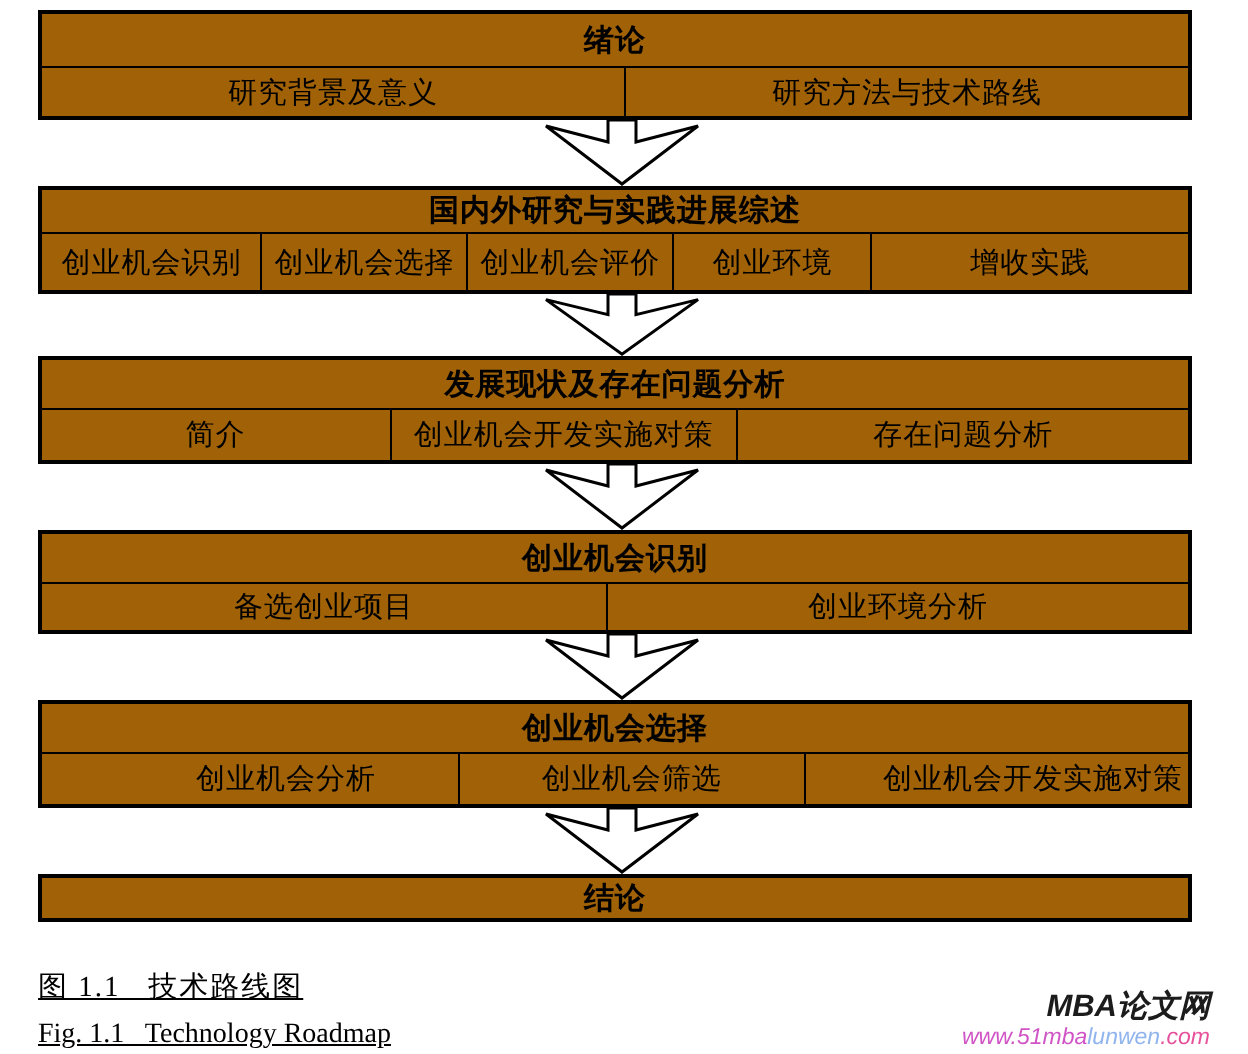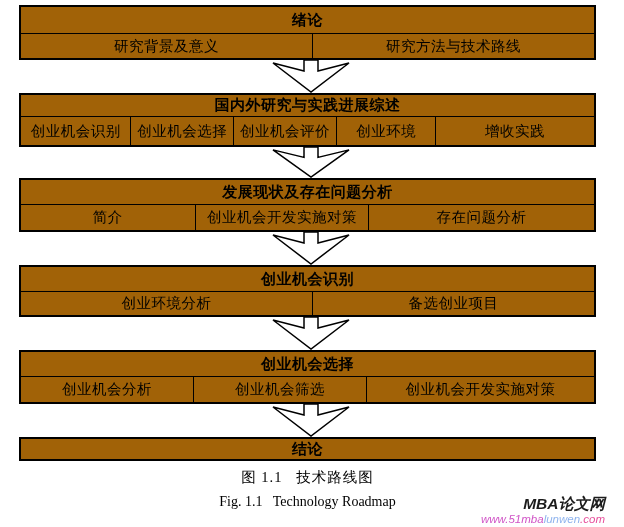--- a/index.html
+++ b/index.html
@@ -10,22 +10,22 @@
   .flow-box { width:577px; border:2px solid #000; background:#a16207; display:flex; flex-direction:column; }
   .box-title { display:flex; align-items:center; justify-content:center;
                font-weight:bold; font-size:15px; letter-spacing:0.5px; flex:0 0 auto; }
   .box-title.has-row { border-bottom:1.5px solid #000; }
   .box-row { flex:1 1 auto; display:flex; }
   .box-cell { display:flex; align-items:center; justify-content:center;
               font-size:14.5px; letter-spacing:0.5px; overflow:hidden; white-space:nowrap; }
   .box-cell + .box-cell { border-left:1.5px solid #000; }
   .arrow-wrap { display:flex; justify-content:center; }
   .arrow-wrap svg { display:block; margin-left:7px; }
-  .captions { position:absolute; left:19px; width:577px; top:468px; text-align:center;
-              font-family:"Liberation Serif","DejaVu Serif",serif; }
+  .captions { position:absolute; left:19px; width:577px; top:484px; 
+              font-family:"Liberation Serif","DejaVu Serif",serif;text-decoration:underline; }
   .caption-zh { font-size:14.5px; white-space:pre; letter-spacing:1px; }
   .caption-en { font-size:14px; white-space:pre; margin-top:7px; }
   .watermark { position:absolute; right:19px; bottom:1px; text-align:right; line-height:1.15;
                font-family:"Liberation Sans","DejaVu Sans",sans-serif; }
   .wm-name { font-size:15.5px; font-weight:bold; font-style:italic; color:#1c1c1c; }
   .wm-url  { font-size:11.5px; font-style:italic; white-space:pre; }
 </style>
 </head>
 <body>
 
@@ -67,33 +67,33 @@
         </div>
       </div>
       <div class="arrow-wrap" style="height: 33px;">
         <svg width="80" height="33" viewBox="0 0 80 33" preserveAspectRatio="none">
           <polygon points="33,0 33,11 2,3 40,32 78,3 47,11 47,0" fill="#ffffff" stroke="#000000" stroke-width="1.5" stroke-linejoin="miter"></polygon>
         </svg>
       </div>
       <div class="flow-box" style="height: 52px;">
         <div class="box-title has-row" style="height: 25px;">创业机会识别</div>
         <div class="box-row">
+          <div class="box-cell" style="flex: 0 0 49.2%;">备选创业项目</div>
           <div class="box-cell" style="flex: 0 0 50.8%;">创业环境分析</div>
-          <div class="box-cell" style="flex: 0 0 49.2%;">备选创业项目</div>
         </div>
       </div>
       <div class="arrow-wrap" style="height: 33px;">
         <svg width="80" height="33" viewBox="0 0 80 33" preserveAspectRatio="none">
           <polygon points="33,0 33,11 2,3 40,32 78,3 47,11 47,0" fill="#ffffff" stroke="#000000" stroke-width="1.5" stroke-linejoin="miter"></polygon>
         </svg>
       </div>
       <div class="flow-box" style="height: 54px;">
         <div class="box-title has-row" style="height: 25px;">创业机会选择</div>
         <div class="box-row">
-          <div class="box-cell" style="flex: 0 0 30%;">创业机会分析</div>
+          <div class="box-cell" style="flex: 0 0 30%; margin-left: 36px;">创业机会分析</div>
           <div class="box-cell" style="flex: 0 0 30.2%;">创业机会筛选</div>
           <div class="box-cell" style="flex: 0 0 39.8%;">创业机会开发实施对策</div>
         </div>
       </div>
       <div class="arrow-wrap" style="height: 33px;">
         <svg width="80" height="33" viewBox="0 0 80 33" preserveAspectRatio="none">
           <polygon points="33,0 33,11 2,3 40,32 78,3 47,11 47,0" fill="#ffffff" stroke="#000000" stroke-width="1.5" stroke-linejoin="miter"></polygon>
         </svg>
       </div>
       <div class="flow-box" style="height: 24px;">

